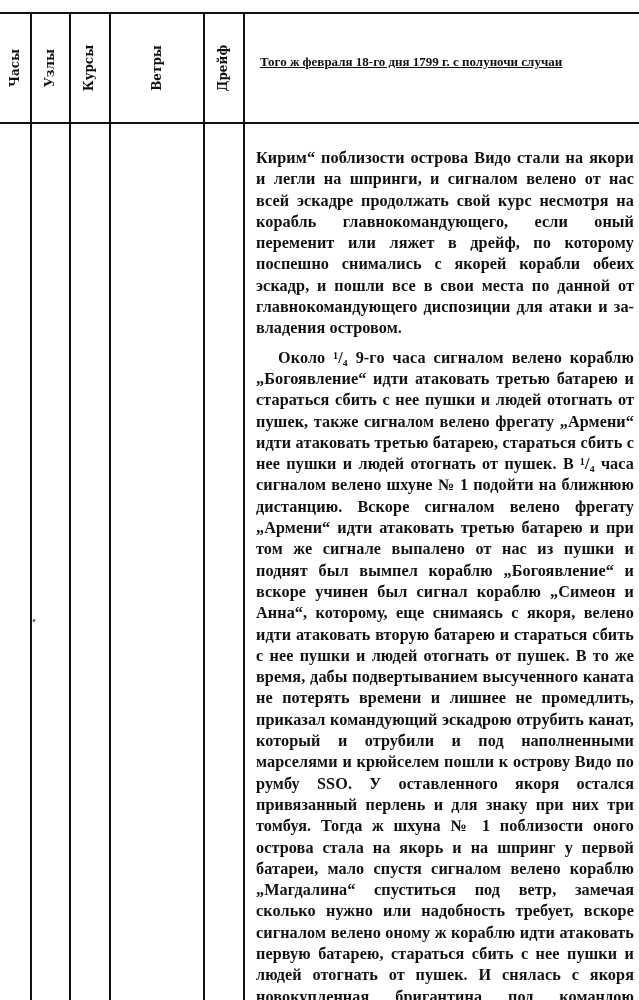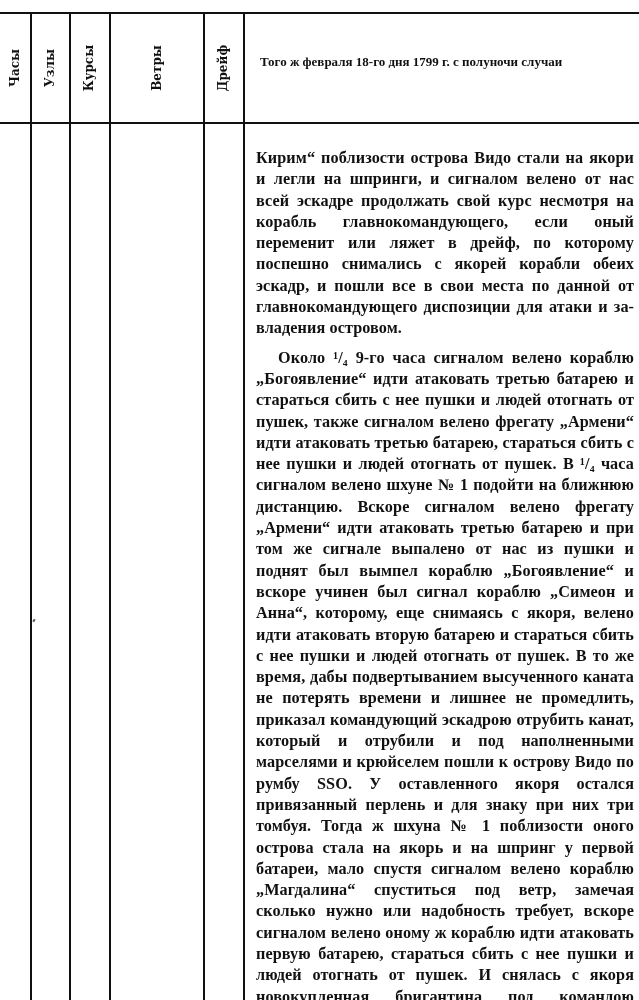--- a/index.html
+++ b/index.html
@@ -24,20 +24,21 @@
       transform: rotate(-90deg);
       white-space: nowrap;
       font-size: 12px; font-weight: bold;
       font-family: "DejaVu Serif", serif;
     }
     .header-title {
       position: absolute; left: 250px; right: 0; top: 14px; height: 96px;
       display: flex; align-items: center;
       font-size: 13px; font-weight: bold; white-space: nowrap; padding-left: 10px;
       font-family: "Liberation Serif", serif;
+      text-decoration: underline;
     }
     .body-text {
       position: absolute; left: 256px; width: 378px; top: 148px;
       font-size: 16.2px; line-height: 21.3px; text-align: justify;
       font-family: "Liberation Serif", serif;
       font-weight: bold;
       letter-spacing: 0.1px;
     }
     .body-text p { margin: 0; text-align: justify; hyphens: manual; }
     .body-text p + p { margin-top: 8px; text-indent: 22px; }

